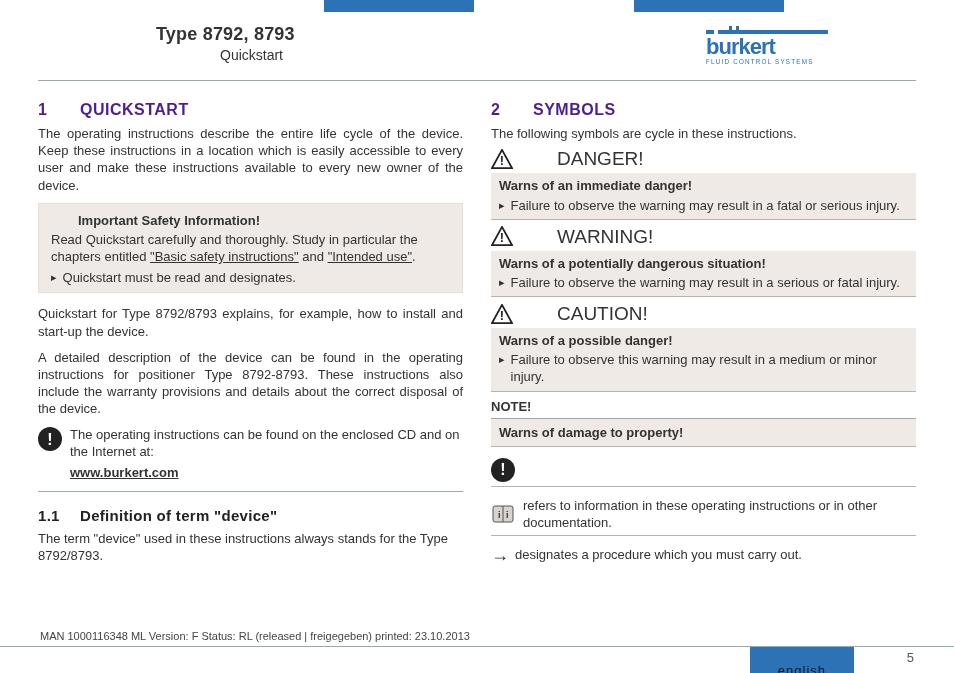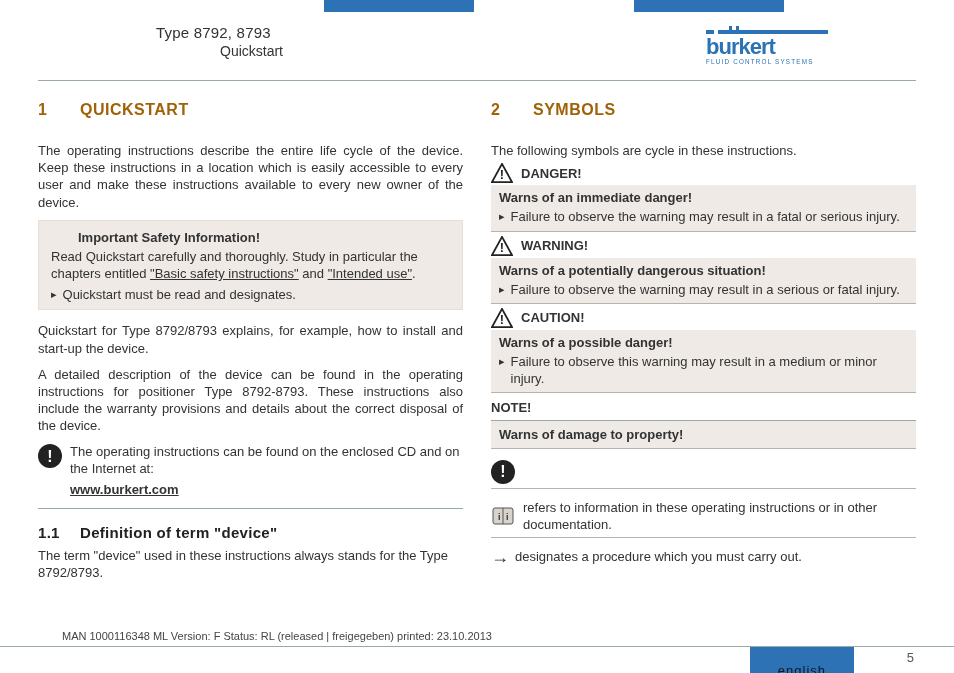--- a/index.html
+++ b/index.html
@@ -4,54 +4,54 @@
 <style>
   * { box-sizing: border-box; margin: 0; padding: 0; }
   html, body { width: 954px; height: 673px; font-family: Arial, Helvetica, sans-serif; background: #fff; color: #333; }
   .page { width: 954px; height: 673px; position: relative; padding: 0 38px; }
   .topbars { position: absolute; top: 0; left: 0; width: 954px; height: 12px; }
   .bar { position: absolute; top: 0; height: 12px; background: #2d72b5; }
   .bar.left { left: 324px; width: 150px; }
   .bar.right { left: 634px; width: 150px; }
   .header { display: flex; justify-content: space-between; align-items: flex-start; padding-top: 24px; padding-bottom: 14px; border-bottom: 1px solid #9aa; }
   .header-left { text-align: left; margin-left: 118px; }
-  .header-left .line1 { font-weight: normal; font-size: 15px; letter-spacing: .2px; }
+  .header-left .line1 { font-weight: bold; font-size: 18px; letter-spacing: .2px; }
   .header-left .line2 { font-size: 14px; margin-top: 2px; margin-left: 64px; }
   .logo { margin-right: 60px; margin-top: 2px; }
   .logo-svg { display: block; }
   .body { display: flex; gap: 28px; margin-top: 18px; }
   .col { width: 430px; font-size: 13px; line-height: 1.32; }
-  h2.section { font-size: 16px; font-weight: 800; letter-spacing: .5px; text-transform: uppercase; margin-bottom: 22px; font-family: "Arial Black", Arial, sans-serif; color: #a16207; }
+  h2.section { font-size: 16px; font-weight: 800; letter-spacing: .5px; text-transform: uppercase; margin-bottom: 5px; font-family: "Arial Black", Arial, sans-serif; color: #4c1d95; }
   h2.section .num { display: inline-block; width: 42px; }
   h3.sub { font-size: 15px; font-weight: 800; letter-spacing: .3px; margin-top: 14px; margin-bottom: 4px; font-family: "Arial Black", Arial, sans-serif; color: #222;}
   h3.sub .num { display: inline-block; width: 42px; }
   p { margin-bottom: 9px; text-align: justify; }
   .safety-box { background: #efeae6; border: 1px solid #e6dfd8; padding: 8px 10px 6px 12px; margin: 8px 0 12px 0; }
   .safety-box .t { font-weight: bold; font-size: 13px; padding-left: 27px; }
   .safety-box p { margin-top: 2px; margin-bottom: 4px; text-align: left; }
   .ul { text-decoration: underline; }
   .bul { display: flex; gap: 6px; margin-top: 2px; }
   .bul .mark { font-size: 11px; line-height: 16px; }
   .info-row { display: flex; gap: 8px; align-items: flex-start; margin: 6px 0 10px 0; }
   .icon-circ { width: 24px; height: 24px; flex: 0 0 24px; border-radius: 50%; background: #222; color: #fff; display: flex; align-items: center; justify-content: center; font-weight: bold; font-size: 16px; margin-top: 1px;}
   .info-row .txt { font-size: 13px; }
   .underbar { border-top: 1px solid #9aa; }
   .sym-head { display: flex; align-items: center; gap: 8px; margin-top: 4px; }
-  .sym-head .lbl { font-weight: bold; font-size: 13px; }
+  .sym-head .lbl { font-weight: normal; font-size: 19px; margin-left: 36px; }
   .tri { width: 22px; height: 20px; flex: 0 0 22px; }
   .sym-body { background: #efeae6; padding: 4px 8px 5px 8px; margin-top: 2px; border-bottom: 1px solid #b8b2ad; }
   .sym-body .bt { font-weight: bold; font-size: 13px; }
   .sym-body .bul { margin-top: 2px; }
   .note-lbl { font-weight: bold; font-size: 13px; margin-top: 6px; border-bottom: 1px solid #9aa; padding-bottom: 3px;}
   .note-body { background: #efeae6; padding: 5px 8px; margin-top: 0; border-bottom: 1px solid #b8b2ad; font-weight: bold; font-size: 13px;}
   .tips-row, .ref-row { display: flex; gap: 8px; align-items: center; margin-top: 10px; }
   .book-icon { width: 24px; height: 24px; flex: 0 0 24px; }
   .arrow-row { margin-top: 10px; font-size: 13px; display:flex; gap:6px; align-items:center;}
   .footer { position: absolute; bottom: 0; left: 0; width: 954px; }
-  .footline { font-size: 11px; color: #444; margin-left: 62px; margin-bottom: 4px; }
+  .footline { font-size: 11px; color: #444; margin-left: 40px; margin-bottom: 4px; }
   .foot-rule { border-top: 1px solid #9aa; margin: 0 0 0 0; }
   .lang-bar { position: absolute; right: 100px; top: 0; height: 36px; background: #2d72b5; color: #0f172a; font-size: 13px; padding: 16px 28px 0 28px; letter-spacing: 1px; }
   .foot-lower { position: relative; height: 26px; }
   .pagenum { position: absolute; right: 40px; top: 3px; font-size: 13px; color: #555; }
   .underbar-mid { margin-top:4px; border-top:1px solid #b8b2ad; }
 </style>
 </head>
 <body>
 
 <div class="page">

